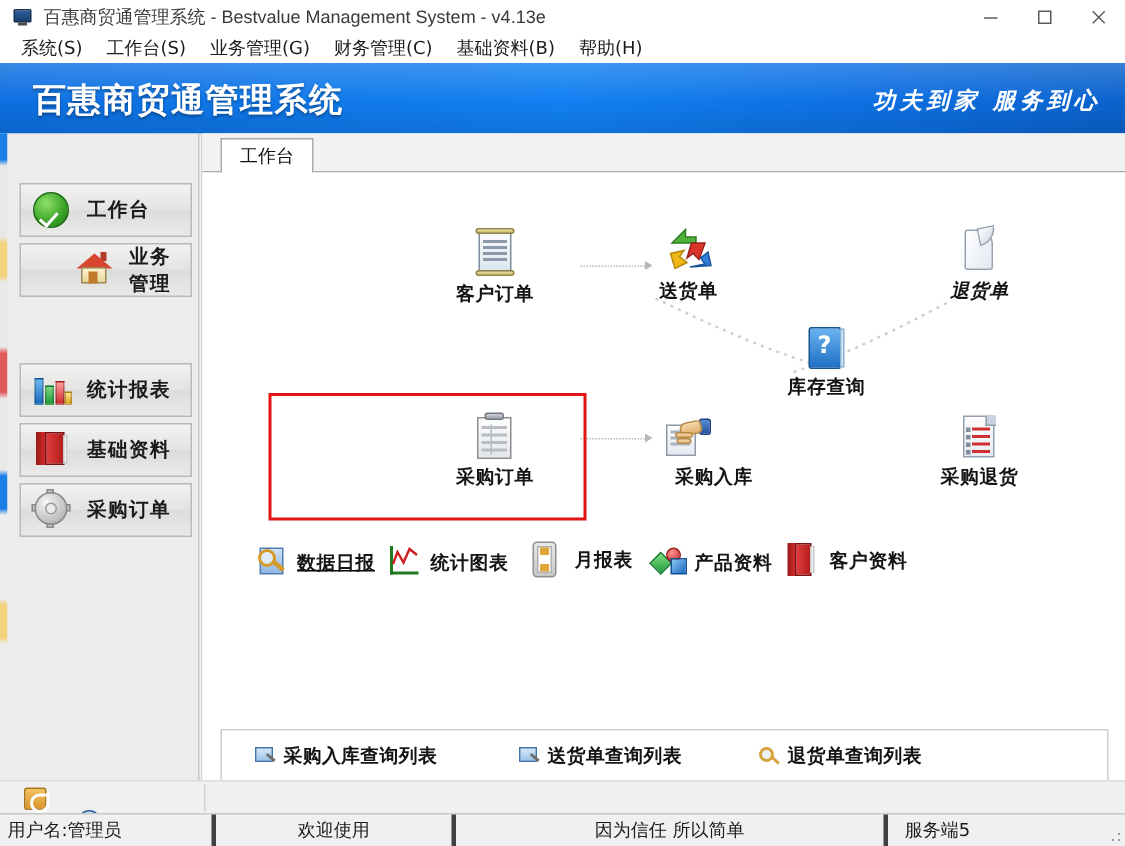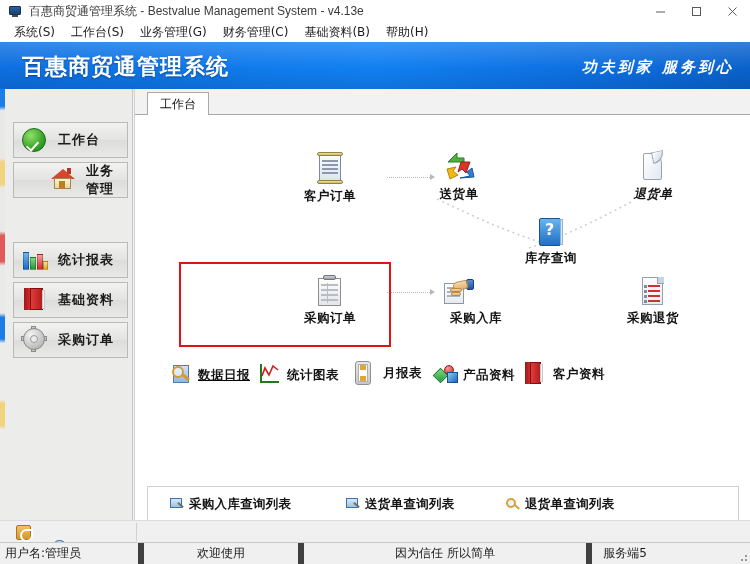--- a/index.html
+++ b/index.html
@@ -320,21 +320,21 @@
   .bb-sep { position:absolute; top:2px; width:1px; height:18px; background:#d0d0d0; }
 
   
   .statusbar {
     position:absolute; left:0; top:542px; width:750px; height:22px;
     background:#f0f0f0; border-top:1px solid #c8c8c8;
     display:flex; align-items:stretch;
   }
   .scell {
     display:flex; align-items:center; justify-content:center;
-    border-right:6px solid #404040; font-size:12px; color:#1b1b1b;
+    border-right:3px solid #404040; font-size:12px; color:#1b1b1b;
     font-family:"DejaVu Sans","Liberation Sans",sans-serif; overflow:hidden; white-space:nowrap;
   }
   .scell.left { justify-content:flex-start; padding-left:5px; }
   .grip { position:absolute; right:2px; bottom:2px; width:10px; height:10px;
     background:
       radial-gradient(circle 1px at 8px 8px,#9a9a9a 99%,transparent 0),
       radial-gradient(circle 1px at 4px 8px,#9a9a9a 99%,transparent 0),
       radial-gradient(circle 1px at 8px 4px,#9a9a9a 99%,transparent 0);
   }
 </style>

